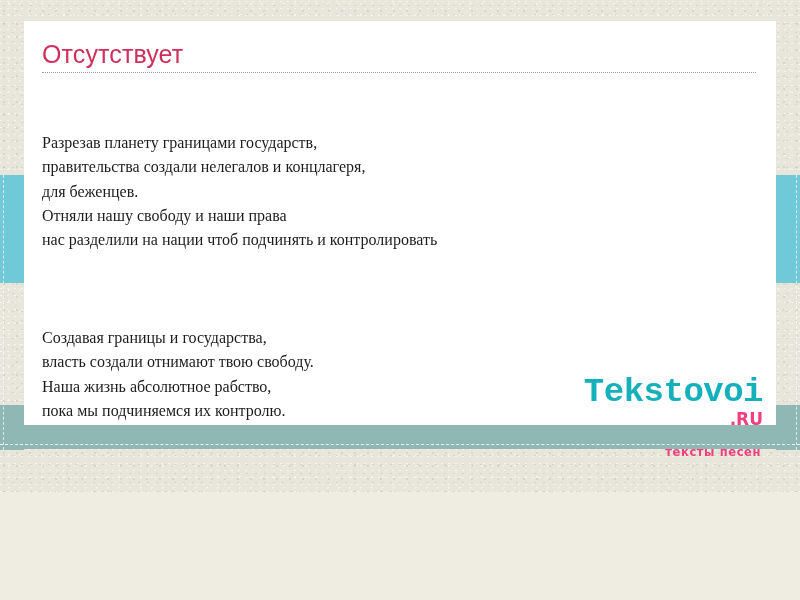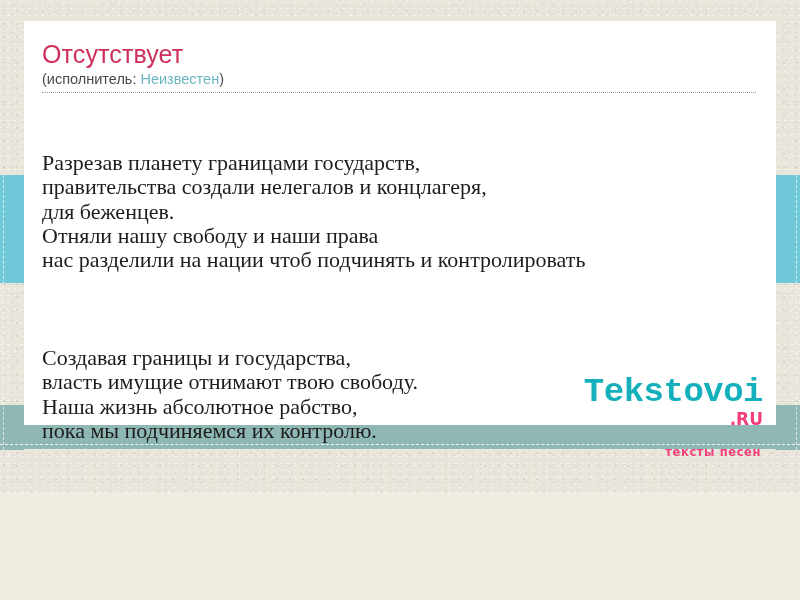--- a/index.html
+++ b/index.html
@@ -131,21 +131,21 @@
   .divider {
     margin-top: 3px;
     border-top: 1px dotted #9a9a9a;
     height: 0;
     width: 714px;
   }
 
   .lyrics {
     margin-top: 9px;
     font-family: "Liberation Serif", "DejaVu Serif", serif;
-    font-size: 22px;
+    font-size: 16px;
     line-height: 24.4px;
     color: #1c1c1c;
     white-space: pre-wrap;
   }
   .stanza { margin: 0; }
   .stanza + .stanza { margin-top: 24.4px; }
 
   
   .logo {
     position: absolute;
@@ -200,32 +200,31 @@
   <div class="stripe stripe-teal-right"></div>
   <div class="band-dash"></div>
   <div class="band-dash-left"></div>
   <div class="band-dash-right"></div>
 
   <div class="card">
     <div class="card-inner">
 
       <h1 class="song-title">Отсутствует</h1>
 
-      <div class="artist-line"><span>(исполнитель: </span><span class="artist-link">Неизвестен</span><span>)</span></div>
 
       <div class="divider"></div>
 
       <div class="lyrics">
         <p class="stanza">Разрезав планету границами государств,
 правительства создали нелегалов и концлагеря,
 для беженцев.
 Отняли нашу свободу и наши права
 нас разделили на нации чтоб подчинять и контролировать</p>
         <p class="stanza">Создавая границы и государства,
-власть имущие отнимают твою свободу.
+власть создали отнимают твою свободу.
 Наша жизнь абсолютное рабство,
 пока мы подчиняемся их контролю.</p>
       </div>
 
     </div>
   </div>
 
   <div class="logo">
     <div><span class="logo-word">Tekstovoi</span><span class="logo-tld">.RU</span></div>
     <div class="logo-tagline">тексты песен</div>

